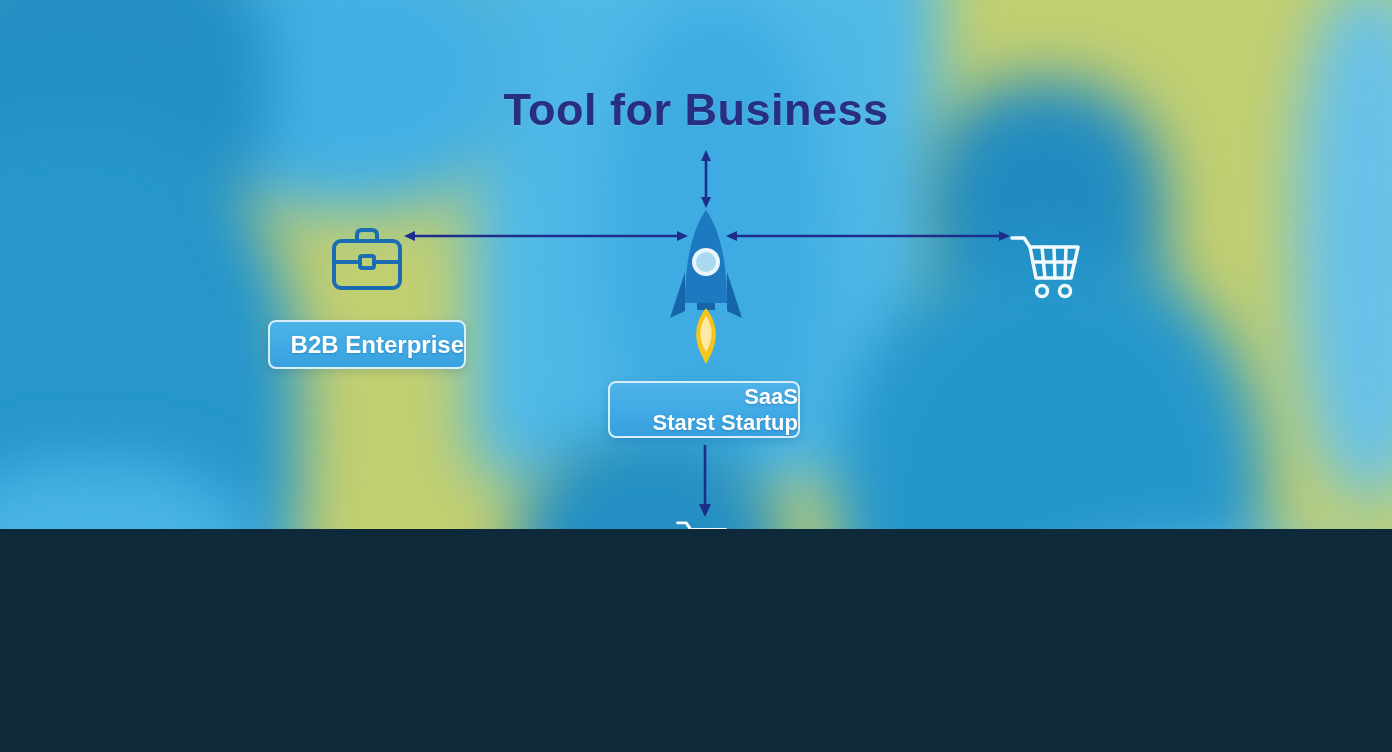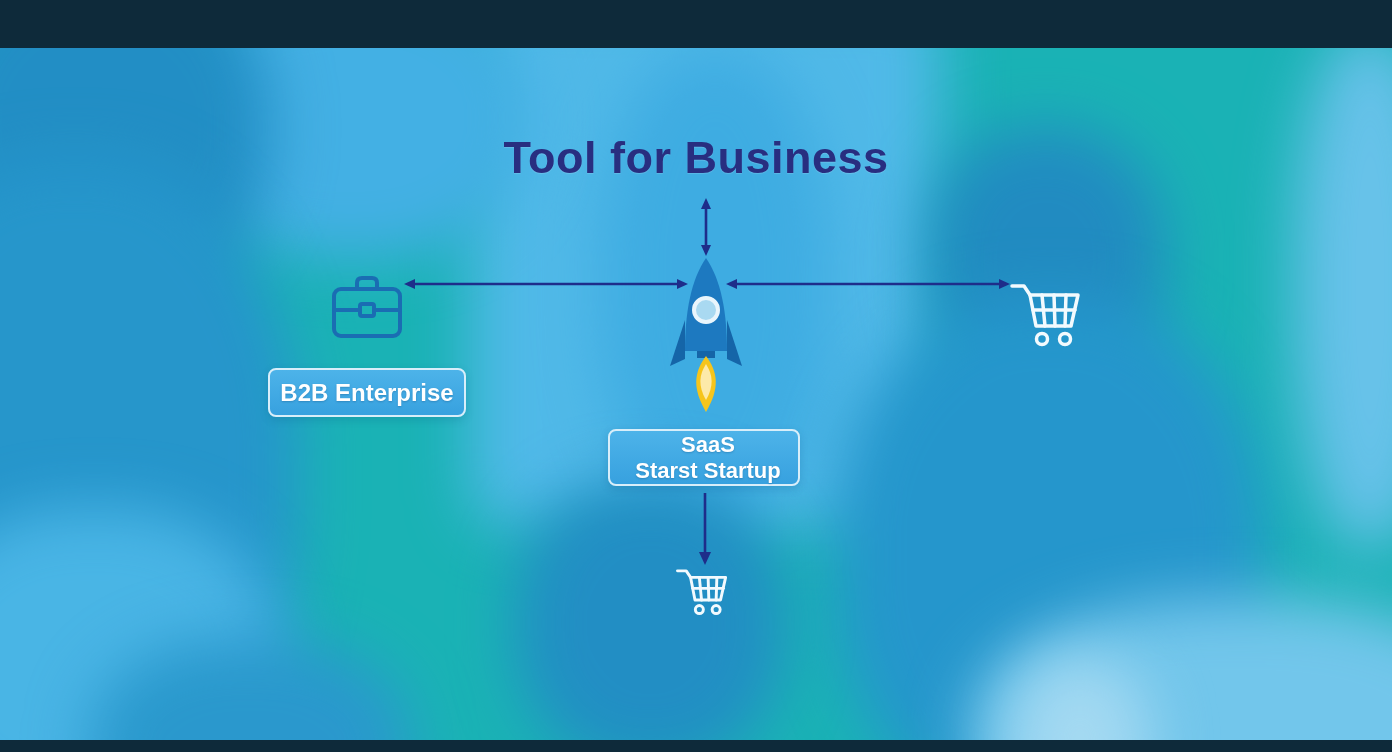--- a/index.html
+++ b/index.html
@@ -1,22 +1,21 @@
 <!DOCTYPE html>
 <html><head>
 <meta charset="utf-8">
 <style>
   html, body { margin: 0; padding: 0; background: #0e2a3a; }
   .stage {
     position: relative;
-    width: 1392px; height: 692px;
+    width: 1392px; height: 529px;
     overflow: hidden;
     font-family: "Liberation Sans", sans-serif;
-    background: #14b8a6;
-    margin-top: 48px;
+    background: #fde047;
   }
   
   .bg { position: absolute; inset: 0; overflow: hidden; }
   .shape { position: absolute; filter: blur(30px); border-radius: 45%; }
   .s-center-panel   { left: 470px; top: -60px;  width: 470px; height: 540px; background: #5fc1ec; border-radius: 40px; }
   .s-center-doors   { left: 600px; top: 0px;    width: 230px; height: 470px; background: #46afe3; }
   .s-topleft-light  { left: 170px; top: -70px;  width: 360px; height: 280px; background: #4db4e6; }
   .s-left-head      { left: -70px; top: -90px;  width: 340px; height: 340px; background: #1f86bb; }
   .s-left-body      { left: -150px; top: 110px; width: 450px; height: 640px; background: #2490c4; }
   .s-left-arm       { left: -90px; top: 460px;  width: 370px; height: 320px; background: #55bbe8; }
@@ -43,21 +42,21 @@
   .arrow line { stroke: #1e2d8a; stroke-width: 2.6px; }
   .arrow polygon { fill: #1e2d8a; }
 
   
   .icon { position: absolute; }
 
   
   .node-btn {
     position: absolute;
     display: flex; flex-direction: column;
-    align-items: center; justify-content: center;
+    align-items: flex-end; justify-content: center;
     background: linear-gradient(180deg, #4db3e9 0%, #37a1df 100%);
     border: 2px solid #d8eefa;
     border-radius: 8px;
     box-shadow: 0 3px 9px rgba(10,70,120,0.18);
     color: #ffffff; font-weight: 700;
     text-shadow: 0 1px 2px rgba(20,80,130,0.35);
     box-sizing: border-box;
   }
   .btn-left   { left: 268px; top: 320px; width: 198px; height: 49px; font-size: 24px; }
   .btn-right  { left: 952px; top: 318px; width: 192px; height: 51px; font-size: 24px; }

